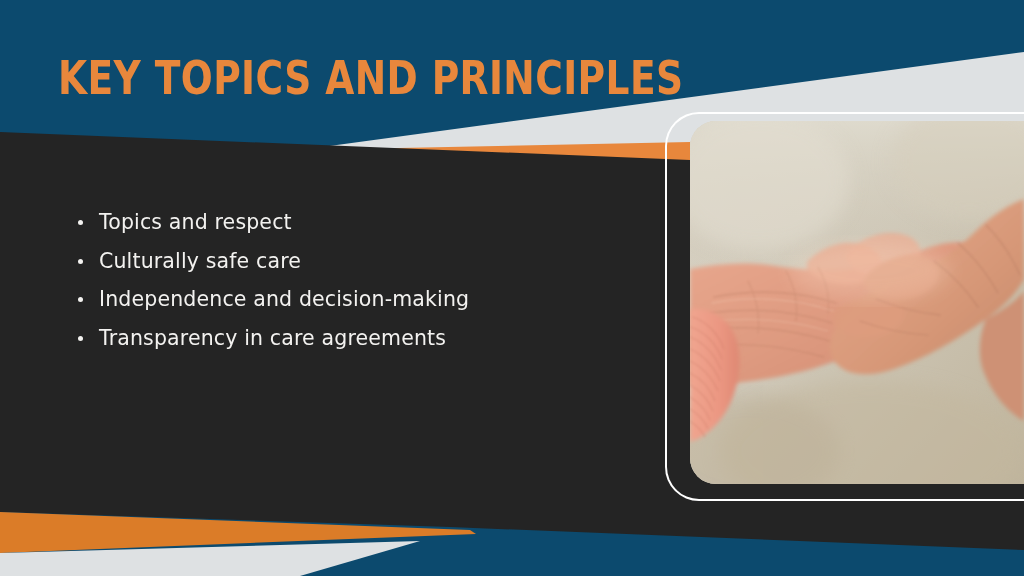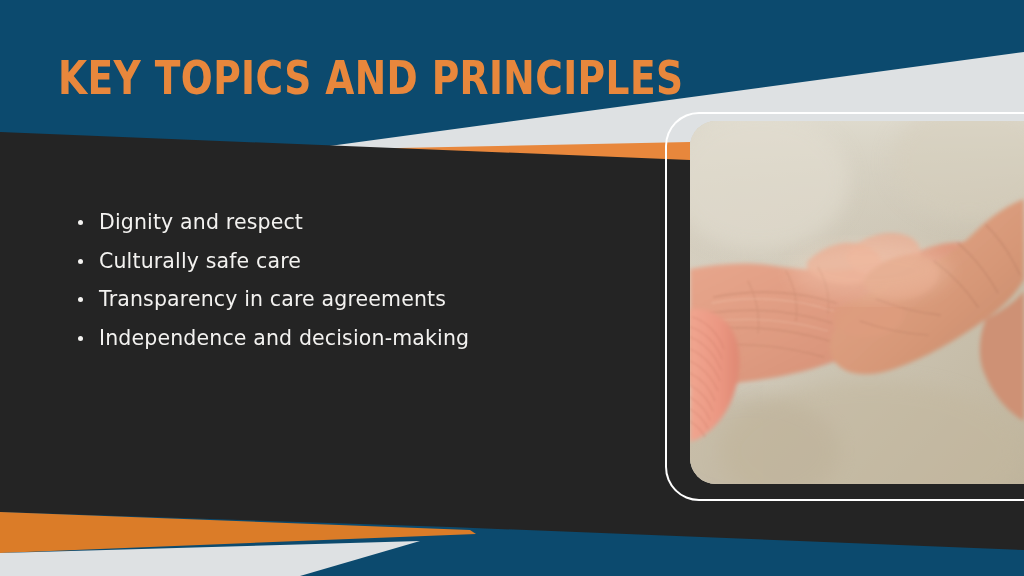--- a/index.html
+++ b/index.html
@@ -125,33 +125,33 @@
     </svg>
   </div>
 
   <div id="title-block">
     <div id="page-title">Key Topics and Principles</div>
   </div>
 
   <ul id="bullet-list">
     <li>
       <span class="dot"></span>
-      <span>Dignity and respect</span>
+      <span>Topics and respect</span>
     </li>
     <li>
       <span class="dot"></span>
       <span>Culturally safe care</span>
     </li>
     <li>
       <span class="dot"></span>
+      <span>Independence and decision-making</span>
+    </li>
+    <li>
+      <span class="dot"></span>
       <span>Transparency in care agreements</span>
-    </li>
-    <li>
-      <span class="dot"></span>
-      <span>Independence and decision-making</span>
     </li>
   </ul>
 
   <div id="photo">
     <svg viewBox="0 0 334 363" xmlns="http://www.w3.org/2000/svg">
       <defs>
         <linearGradient id="bgGrad" x1="0" y1="0" x2="1" y2="1">
           <stop offset="0%" stop-color="#DAD4C6"></stop>
           <stop offset="45%" stop-color="#CFC8B8"></stop>
           <stop offset="100%" stop-color="#BFB49C"></stop>

